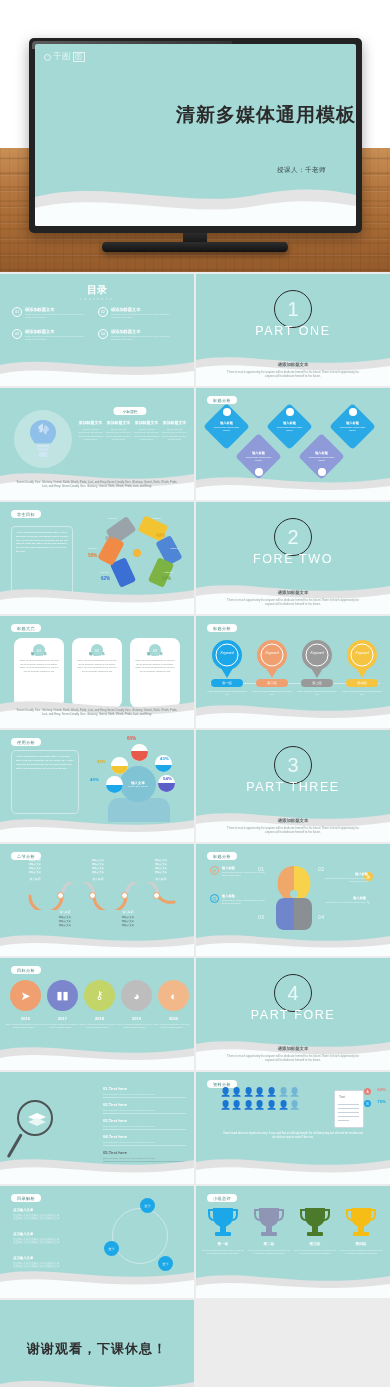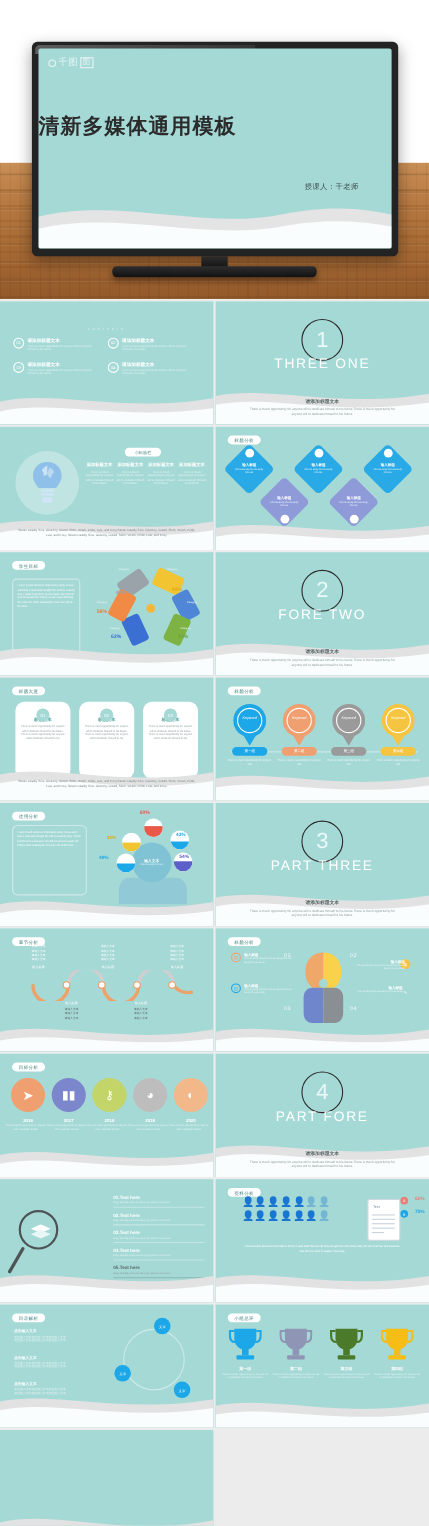--- a/index.html
+++ b/index.html
@@ -20,21 +20,21 @@
   .tv{position:absolute;left:29px;top:38px;width:333px;height:195px;background:#232323;
     border-radius:5px;padding:6px 6px 7px 6px;box-shadow:0 5px 14px rgba(0,0,0,.35)}
   .tv:before{content:"";position:absolute;left:3px;top:3px;width:200px;height:8px;
     background:linear-gradient(90deg,#6f6f6f,#3a3a3a);border-radius:4px 0 0 0;opacity:.75}
   .screen{position:relative;width:100%;height:100%;background:#a5d9d6;border-radius:2px;overflow:hidden}
   .scr-wave{position:absolute;left:0;bottom:0;width:100%;height:47px}
   .logo{position:absolute;left:9px;top:7px;display:flex;align-items:center;gap:2px;
     color:#eaf7f6;font-size:8.5px;letter-spacing:.5px;opacity:.92}
   .logo .ring{width:7px;height:7px;border:1.3px solid #eaf7f6;border-radius:50%}
   .logo .bx{border:1.1px solid #eaf7f6;padding:0 1px;font-size:7px;line-height:8px}
-  .hero-title{position:absolute;left:0;top:58px;width:100%;text-align:left;
+  .hero-title{position:absolute;left:0;top:58px;width:100%;text-align:right;
     color:#2b2b2b;font-size:19px;font-weight:700;letter-spacing:1px}
   .hero-sub{position:absolute;left:0;top:94px;width:100%;text-align:center;
     color:#e3f4f2;font-size:7.6px;letter-spacing:.6px}
   .hero-by{position:absolute;right:30px;top:122px;color:#3a4a4a;font-size:6.6px;letter-spacing:.4px}
   .stand{position:absolute;left:50%;top:233px;transform:translateX(-50%);width:24px;height:12px;
     background:linear-gradient(180deg,#2b2b2b,#151515);border-radius:0 0 3px 3px}
   .base{position:absolute;left:50%;top:242px;transform:translateX(-50%);width:186px;height:10px;
     background:linear-gradient(180deg,#2e2e2e,#121212);border-radius:4px/6px;
     box-shadow:0 3px 6px rgba(0,0,0,.4)}
 
@@ -189,20 +189,21 @@
         <div class="hero-by">授课人：千老师</div>
       </div>
     </div>
     <div class="stand"></div>
     <div class="base"></div>
   </div>
 
   <div class="grid">
 
     <div class="slide">
+      <div class="c-title">目录</div>
       <div class="c-sub">contents</div>
       <div class="c-items">
         <div class="c-it">
           <div class="c-num">01</div>
           <div class="c-tx">
               <b>请添加标题文本</b>
               <span>There is much opportunity for anyone will to dedicate himself to his future</span>
             </div>
         </div>
         <div class="c-it">
@@ -228,21 +229,21 @@
         </div>
       </div>
       <svg class="wv" viewBox="0 0 194 34" preserveAspectRatio="none">
         <path d="M0,13 C50,2 110,24 194,10 L194,34 L0,34 Z" fill="#e2e2e2"></path>
         <path d="M0,22 C50,11 110,31 194,19 L194,34 L0,34 Z" fill="#fafdfd"></path>
       </svg>
     </div>
 
     <div class="slide">
       <div class="p-circle">1</div>
-      <div class="p-name">THREE ONE</div>
+      <div class="p-name">PART ONE</div>
       <svg class="wv" viewBox="0 0 194 34" preserveAspectRatio="none">
         <path d="M0,8 C50,-2 110,20 194,6 L194,34 L0,34 Z" fill="#e2e2e2"></path>
         <path d="M0,16 C50,6 110,27 194,14 L194,34 L0,34 Z" fill="#fafdfd"></path>
       </svg>
       <div class="p-h">请添加标题文本</div>
       <div class="p-p">There is much opportunity for anyone will to dedicate himself to his future.There is much opportunity for anyone will to dedicate himself to his future.</div>
     </div>
 
     <div class="slide">
       <div class="bulb-c">
@@ -777,20 +778,21 @@
       <div class="tr-lb" style="left:144px">第四组</div>
       <div class="tr-tx" style="left:143px">There is much opportunity for anyone will to dedicate himself to his future</div>
 
       <svg class="wv" viewBox="0 0 194 34" preserveAspectRatio="none">
         <path d="M0,14 C50,4 110,26 194,12 L194,34 L0,34 Z" fill="#e2e2e2"></path>
         <path d="M0,22 C50,12 110,32 194,20 L194,34 L0,34 Z" fill="#fafdfd"></path>
       </svg>
     </div>
 
     <div class="slide">
+      <div class="thx">谢谢观看，下课休息！</div>
       <svg class="wv" style="height:42px" viewBox="0 0 194 42" preserveAspectRatio="none">
         <path d="M0,14 C50,2 110,28 194,12 L194,42 L0,42 Z" fill="#e2e2e2"></path>
         <path d="M0,24 C50,12 110,36 194,22 L194,42 L0,42 Z" fill="#fafdfd"></path>
       </svg>
     </div>
 
     <div class="slide blank"></div>
   </div>
 </div>
 

